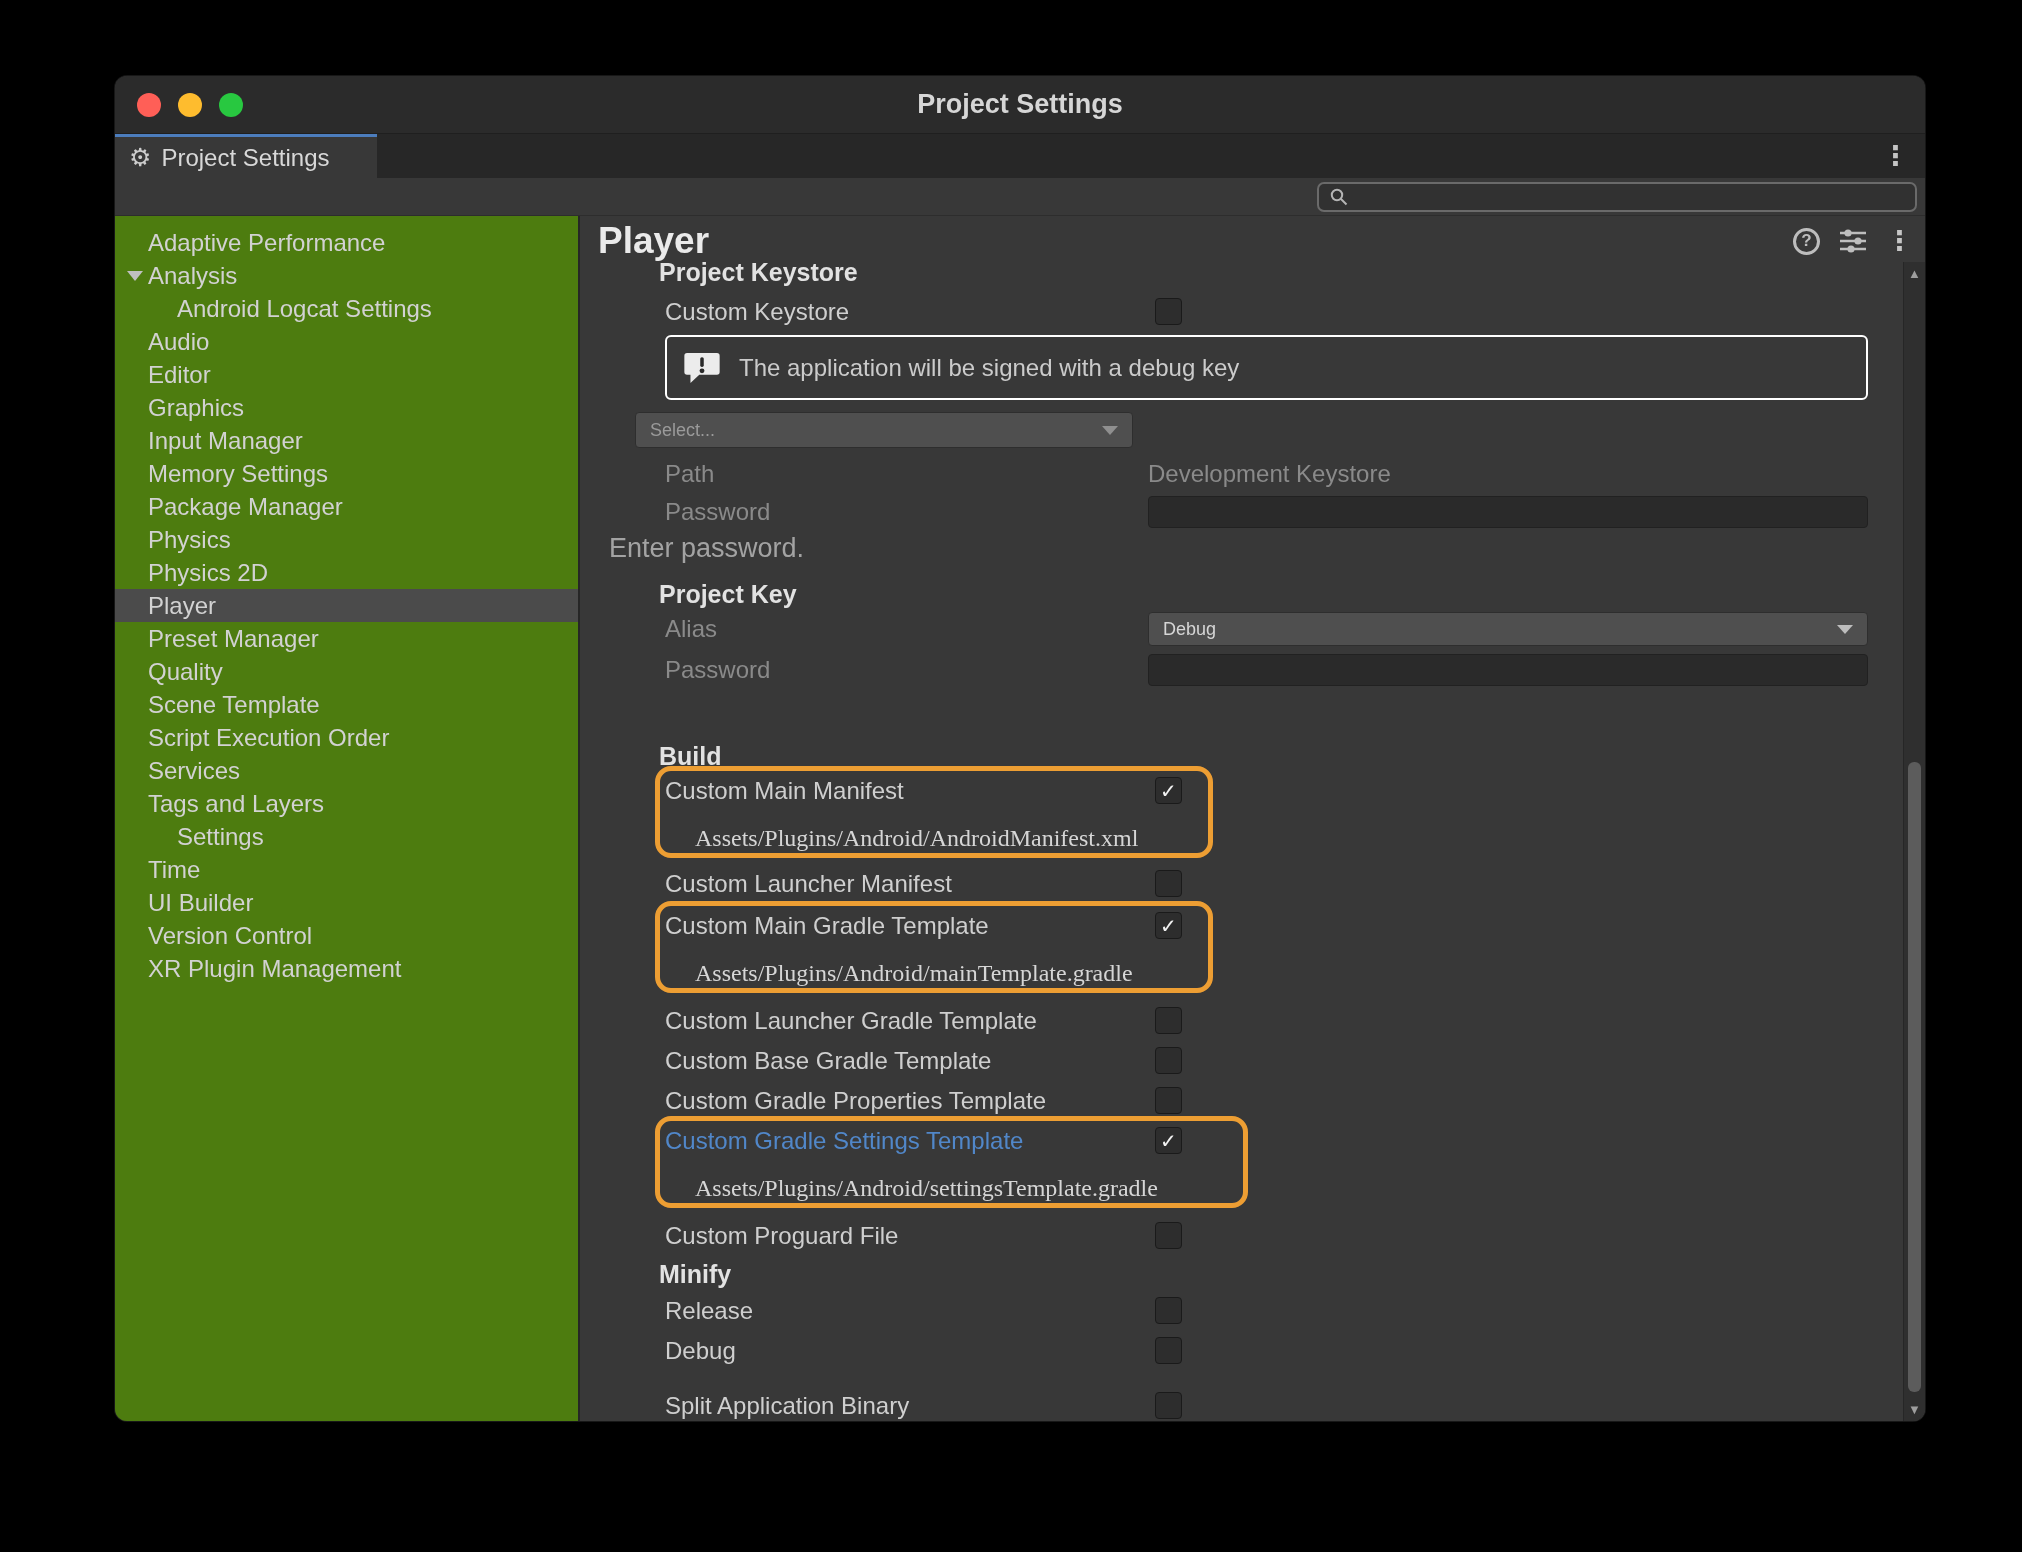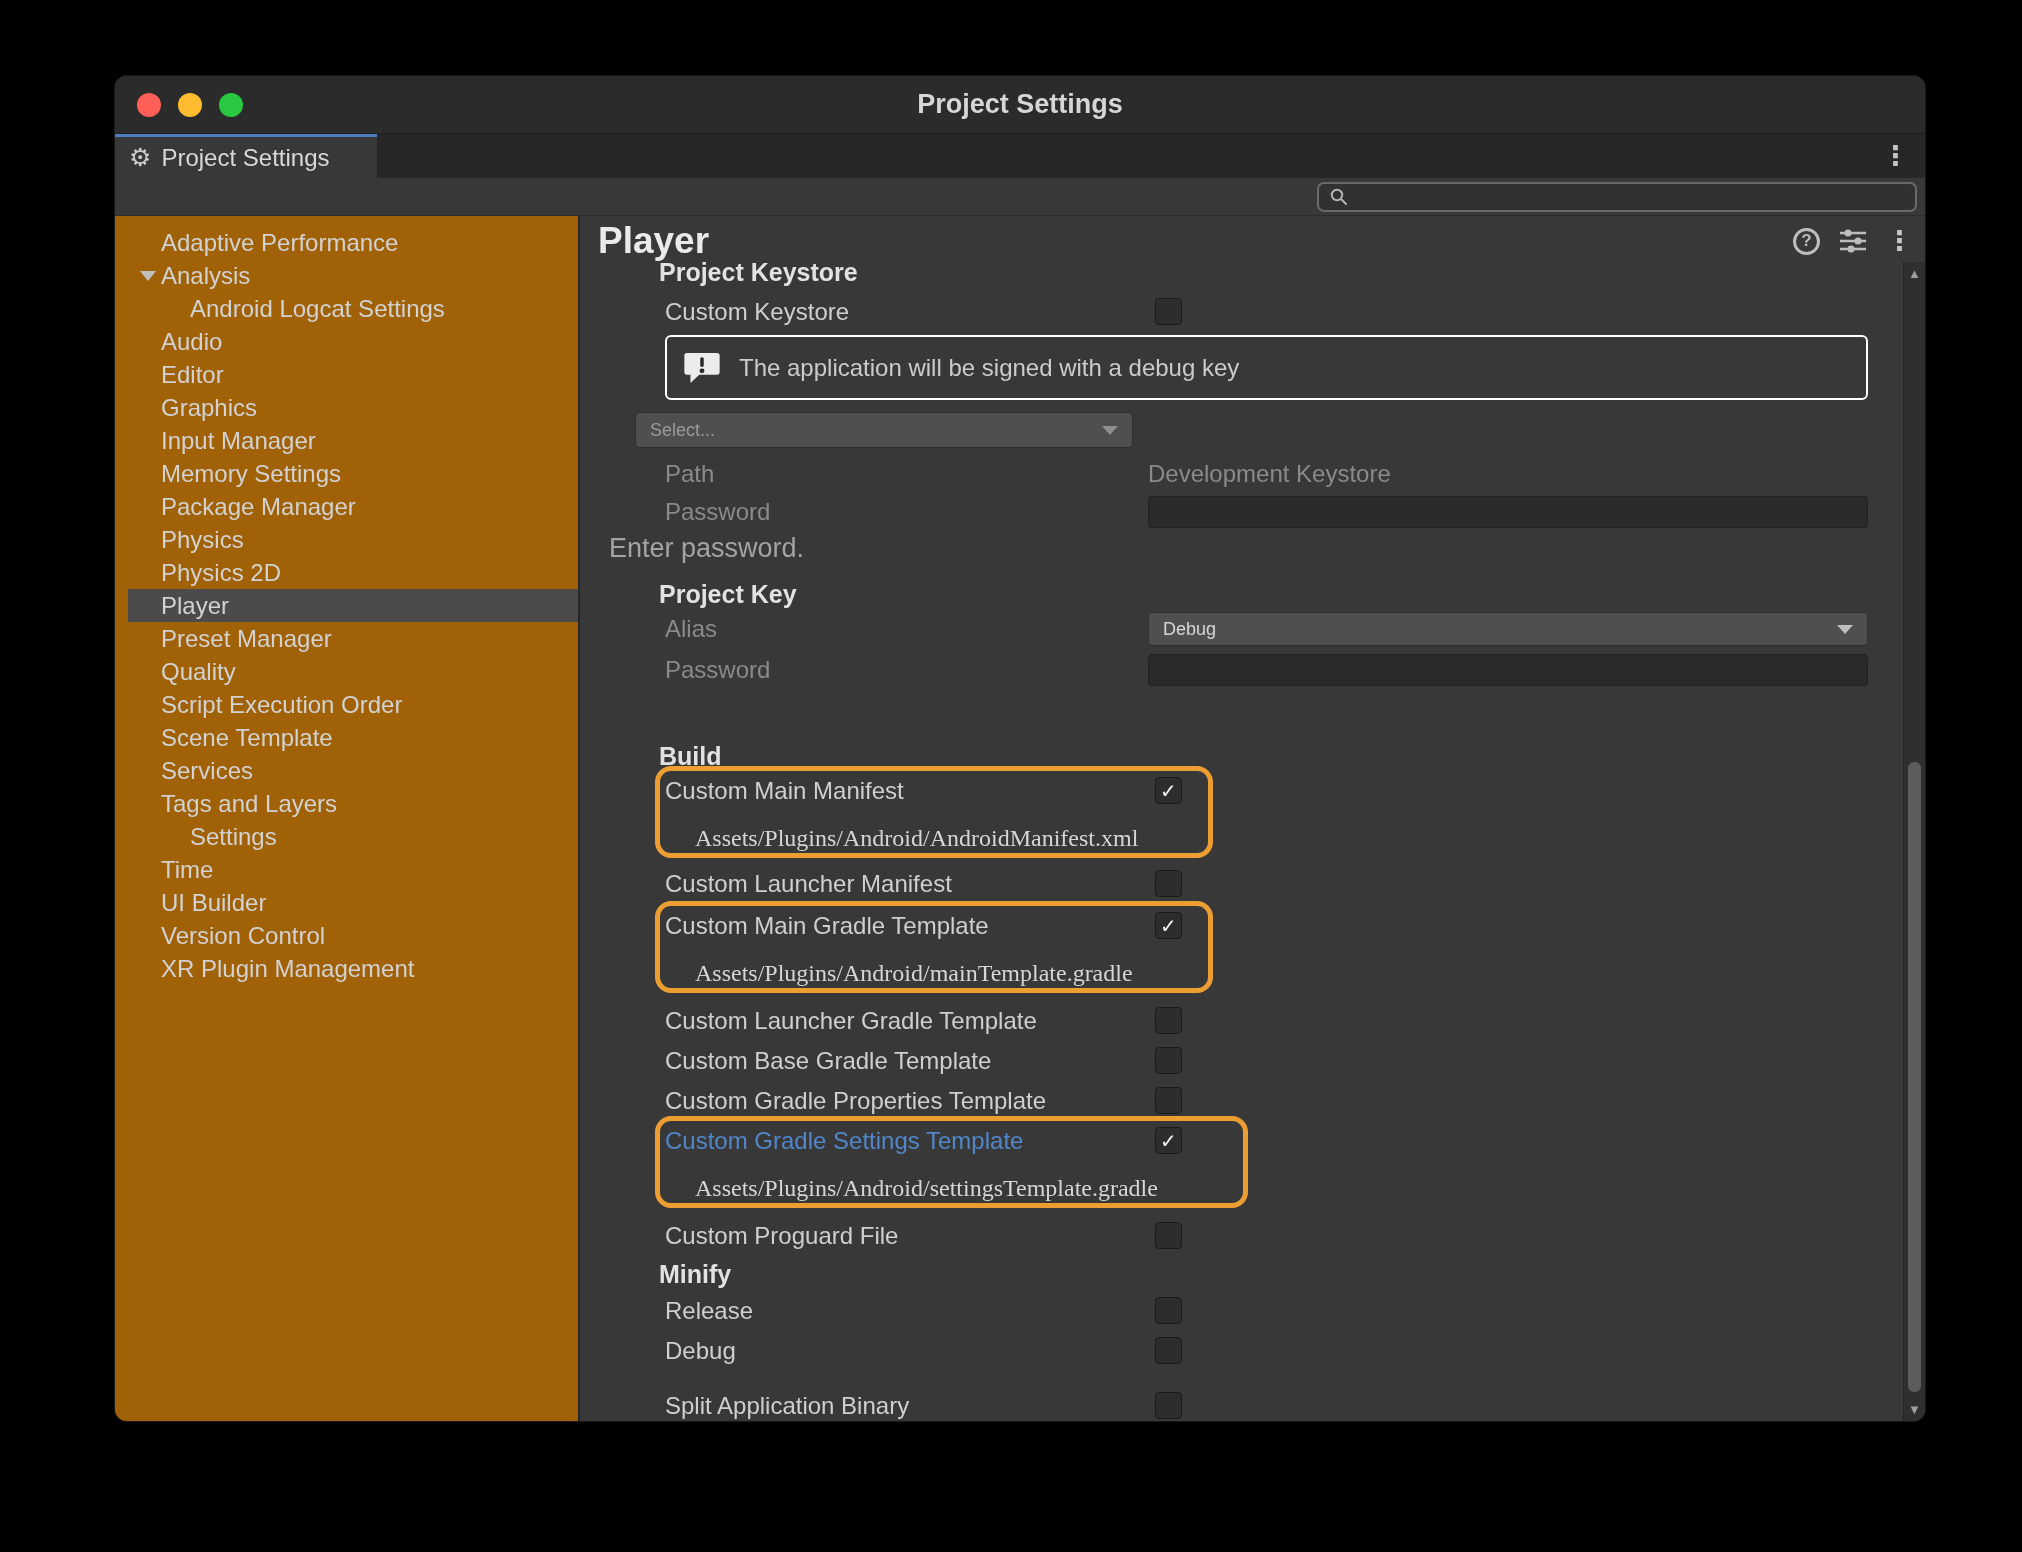--- a/index.html
+++ b/index.html
@@ -25,21 +25,21 @@
   .tabbar { height:44px; background:#272727; position:relative; display:flex; align-items:stretch; }
   .tab { width:262px; background:#383838; border-top:3px solid #4c7dbd; display:flex; align-items:center; gap:10px; padding-left:14px; font-size:24px; color:#d8d8d8; cursor:default; }
   .gear { font-size:25px; color:#cccccc; line-height:1; }
   .tab-kebab { position:absolute; right:16px; top:0; height:100%; display:flex; align-items:center; font-size:27px; color:#c4c4c4; font-weight:bold; }
   
   .toolbar { height:38px; background:#383838; position:relative; border-bottom:1px solid #2d2d2d; }
   .searchbox { position:absolute; right:8px; top:4px; width:600px; height:30px; border:2px solid #6a6a6a; border-radius:7px; background:#313131; display:flex; align-items:center; padding:0 10px; gap:7px; }
   .searchbox input { flex:1; background:transparent; border:none; outline:none; color:#dddddd; font-size:20px; }
   
   .content { position:absolute; top:140px; left:0; right:0; bottom:0; display:flex; }
-  .sidebar { width:465px; border-right:2px solid #262626; padding-top:10px; position:relative; background:#a16207;padding-left:13px; }
+  .sidebar { width:465px; border-right:2px solid #262626; padding-top:10px; position:relative; background:#4d7c0f; }
   .side-row { height:33px; display:flex; align-items:center; position:relative; font-size:24px; color:#d2d2d2; white-space:nowrap; }
   .side-row.selected { background:#4b4b4b; }
   .side-row .lbl { margin-left:33px; }
   .side-row.child .lbl { margin-left:62px; }
   .fold { position:absolute; left:12px; top:12px; width:0; height:0; border-left:8px solid transparent; border-right:8px solid transparent; border-top:10px solid #c0c0c0; }
   .main { flex:1; position:relative; background:#383838; }
   .main-header { position:absolute; top:0; left:0; right:0; height:50px; display:flex; align-items:center; z-index:3; }
   .main-title { font-size:37px; font-weight:bold; color:#eaeaea; margin-left:18px; flex:1; }
   .header-icons { display:flex; align-items:center; gap:18px; padding-right:12px; }
   .help-icon { width:27px; height:27px; border:3px solid #bdbdbd; border-radius:50%; color:#bdbdbd; font-weight:bold; font-size:17px; display:flex; align-items:center; justify-content:center; }
@@ -142,24 +142,24 @@
       <div class="side-row selected">
           <span class="lbl">Player</span>
         </div>
       <div class="side-row">
           <span class="lbl">Preset Manager</span>
         </div>
       <div class="side-row">
           <span class="lbl">Quality</span>
         </div>
       <div class="side-row">
+          <span class="lbl">Scene Template</span>
+        </div>
+      <div class="side-row">
           <span class="lbl">Script Execution Order</span>
-        </div>
-      <div class="side-row">
-          <span class="lbl">Scene Template</span>
         </div>
       <div class="side-row">
           <span class="lbl">Services</span>
         </div>
       <div class="side-row">
           <span class="lbl">Tags and Layers</span>
         </div>
       <div class="side-row child">
           <span class="lbl">Settings</span>
         </div>

